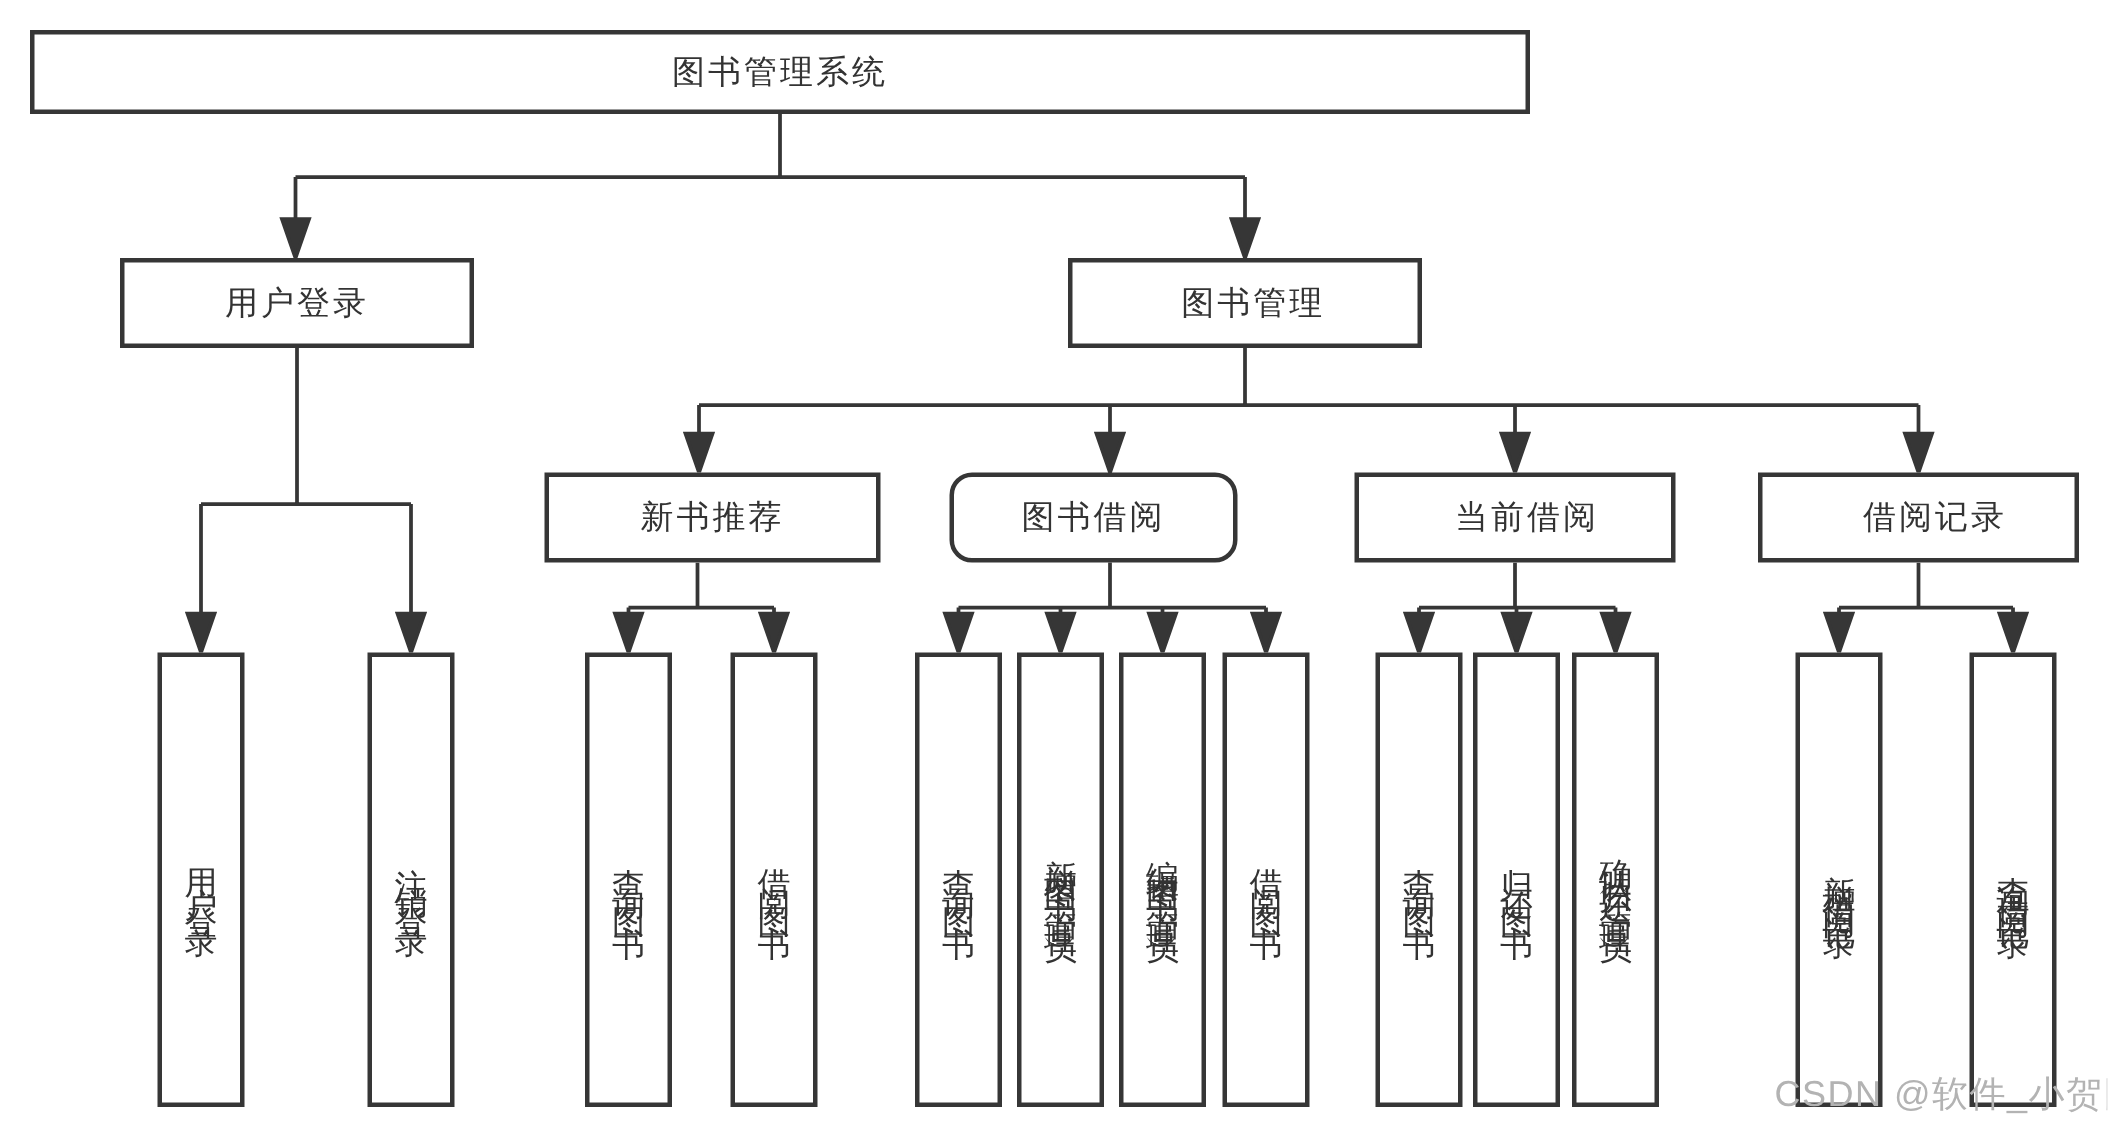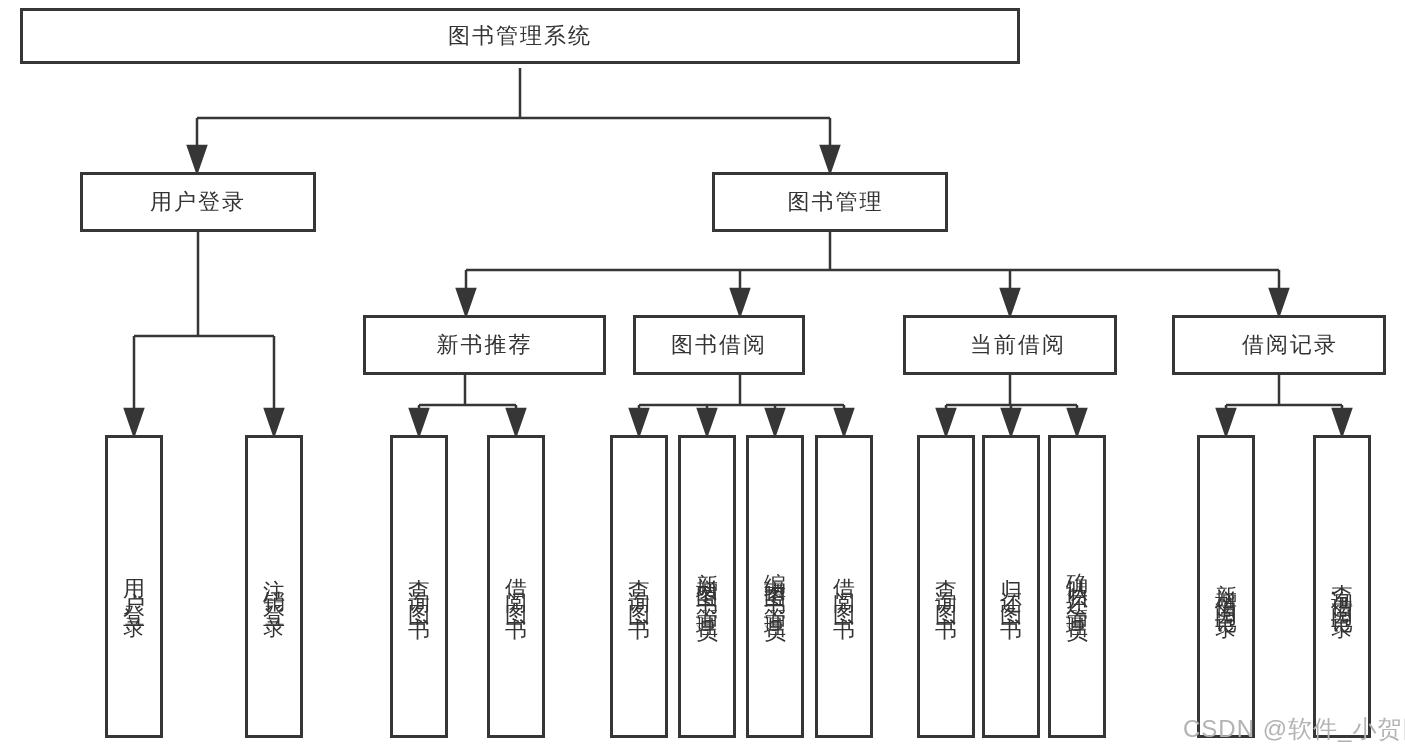--- a/index.html
+++ b/index.html
@@ -76,35 +76,35 @@
       </g>
 
       <g>
         <path fill="none" d="M1279,375 V405 M1226,405 H1342 M1226,405 V413 M1342,405 V413"></path>
         <polygon points="1226,435 1217,409 1235,409"></polygon>
         <polygon points="1342,435 1333,409 1351,409"></polygon>
       </g>
     </g>
   </svg>
 
-  <div class="box hbox" style="left:20px; top:8px; width:1000px; height:56px;">
+  <div class="box hbox" style="left:20px; top:20px; width:1000px; height:56px;">
     <span>图书管理系统</span>
   </div>
 
   <div class="box hbox" style="left:80px; top:172px; width:236px; height:60px;">
     <span>用户登录</span>
   </div>
   <div class="box hbox" style="left:712px; top:172px; width:236px; height:60px;padding-left:11px;">
     <span>图书管理</span>
   </div>
 
-  <div class="box hbox" style="left:363px; top:315px; width:243px; height:60px;">
+  <div class="box hbox" style="left:363px; top:315px; width:224px; height:60px;">
     <span>新书推荐</span>
   </div>
-  <div class="box hbox" style="left:633px; top:315px; width:172px; height:60px;">
+  <div class="box hbox" style="left:633px; top:315px; width:192px; height:60px;border-radius:15px;">
     <span>图书借阅</span>
   </div>
   <div class="box hbox" style="left:903px; top:315px; width:214px; height:60px;padding-left:16px;">
     <span>当前借阅</span>
   </div>
   <div class="box hbox" style="left:1172px; top:315px; width:214px; height:60px;padding-left:22px;">
     <span>借阅记录</span>
   </div>
 
   <div class="box vbox" style="left:105px; top:435px; width:58px; height:303px;">

